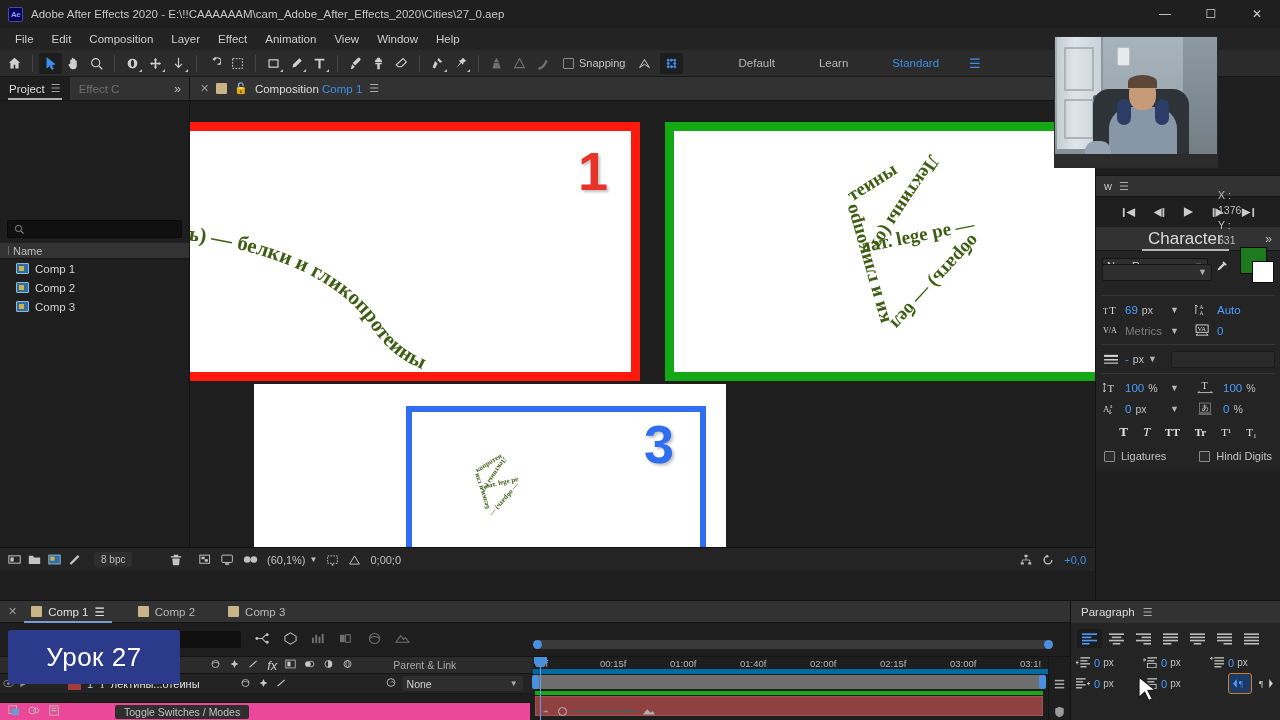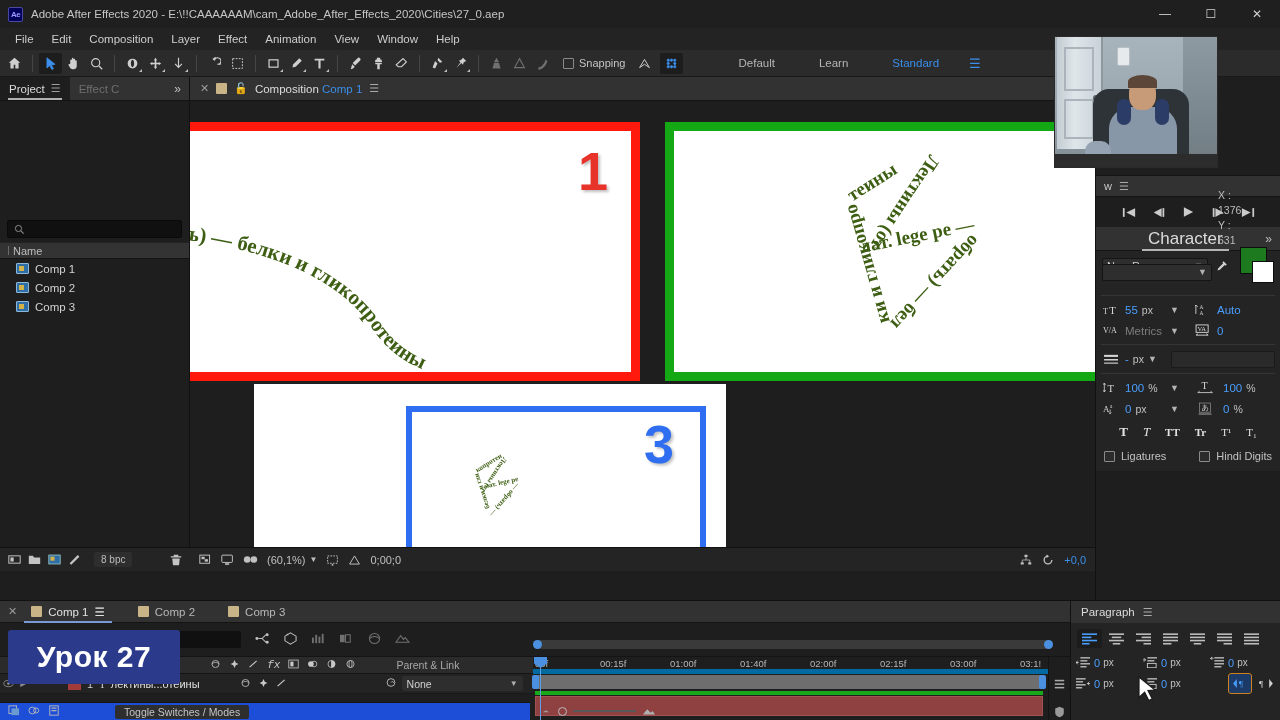--- a/index.html
+++ b/index.html
@@ -328,21 +328,21 @@
     display: flex; align-items: center; gap: 5px; width: 150px;
     padding-left: 6px;
   }
   .parent-sel {
     flex: 1; height: 15px; background: #2e2e2e; border-radius: 2px;
     display: flex; align-items: center; padding: 0 5px; color: #d0d0d0;
     font-size: 10.5px; margin-right: 6px;
   }
   .toggle-bar {
     position: absolute; bottom: 0; left: 0; width: 530px; height: 18px;
-    background: #1d4ed8; display: flex; align-items: center;
+    background: #ec4899; display: flex; align-items: center;
     border-top: 1px solid #141414;
   }
   .tb-icos { display: flex; gap: 8px; padding-left: 8px; color: #b8b8b8; }
   .toggle-lbl {
     margin-left: 55px; font-size: 10.5px; color: #c4c4c4;
     background: #2e2e2e; padding: 1px 9px; border-radius: 2px;
   }
   
   .tl-right {
     position: absolute; left: 533px; top: 56px; width: 537px; bottom: 0;
@@ -458,21 +458,21 @@
     background: linear-gradient(180deg,#8d9aa2,#6f7a81);
   }
 
   
   .badge {
     position: absolute; left: 8px; top: 630px; width: 172px; height: 54px;
     background: #2c3a8c; border-radius: 3px;
     display: flex; align-items: center; justify-content: center;
   }
   .badge span {
-    color: #fff; font-size: 30px; font-weight: bold;
+    color: #fff; font-size: 26px; font-weight: normal;
     font-family: "Liberation Sans", sans-serif; letter-spacing: .5px;
   }
 
   
   .cursor { position: absolute; left: 1137px; top: 676px; z-index: 60; }
 
   
   .coords {
     position: absolute; left: 1218px; top: 188px; font-size: 10.5px;
     color: #bdbdbd; line-height: 15px; z-index: 5;
@@ -927,21 +927,21 @@
       <div class="divline" style="margin-top:12px"></div>
 
       <div class="num-grid">
         <div class="ncell">
           <span class="nico">
             <svg width="16" height="13" viewBox="0 0 18 14">
                 <text x="0" y="12" font-size="9" fill="#d6d6d6" font-family="Liberation Serif">T</text>
                 <text x="7" y="12" font-size="12" fill="#d6d6d6" font-family="Liberation Serif">T</text>
               </svg>
           </span>
-          <span class="nval">55</span>
+          <span class="nval">69</span>
           <span class="nunit">px</span>
           <span class="ncv">▼</span>
         </div>
         <div class="ncell">
           <span class="nico">
             <svg width="16" height="13" viewBox="0 0 18 14">
                 <path d="M1 2v10M1 2l2 2M1 2L-1 4" stroke="#d6d6d6" fill="none" stroke-width="1"></path>
                 <text x="5" y="6" font-size="6" fill="#d6d6d6" font-family="Liberation Serif">A</text>
                 <text x="5" y="13" font-size="6" fill="#d6d6d6" font-family="Liberation Serif">A</text>
               </svg>
@@ -1312,21 +1312,21 @@
         <span>
           <svg width="11" height="10" viewBox="0 0 14 12">
               <path d="M7 1l1.6 3.4L12 6 8.6 7.6 7 11 5.4 7.6 2 6l3.4-1.6z" fill="#c8c8c8"></path>
             </svg>
         </span>
         <span>
           <svg width="11" height="10" viewBox="0 0 14 12">
               <path d="M2 10L11 2" stroke="#c8c8c8" stroke-width="1.4"></path>
             </svg>
         </span>
-        <span style="font-family:Liberation Mono, monospace;font-style:italic;font-size:11px">fx</span>
+        <span style="font-family:Liberation Sans, sans-serif;font-style:italic;font-size:13px">fx</span>
         <span>
           <svg width="11" height="10" viewBox="0 0 14 12">
               <rect x="1" y="1" width="12" height="10" fill="none" stroke="#c8c8c8" stroke-width="1"></rect>
               <rect x="3" y="3" width="4" height="6" fill="#c8c8c8"></rect>
             </svg>
         </span>
         <span>
           <svg width="11" height="10" viewBox="0 0 14 12">
               <circle cx="5" cy="6" r="3.6" fill="#c8c8c8"></circle>
               <circle cx="9" cy="6" r="3.6" fill="none" stroke="#c8c8c8" stroke-width="1"></circle>

